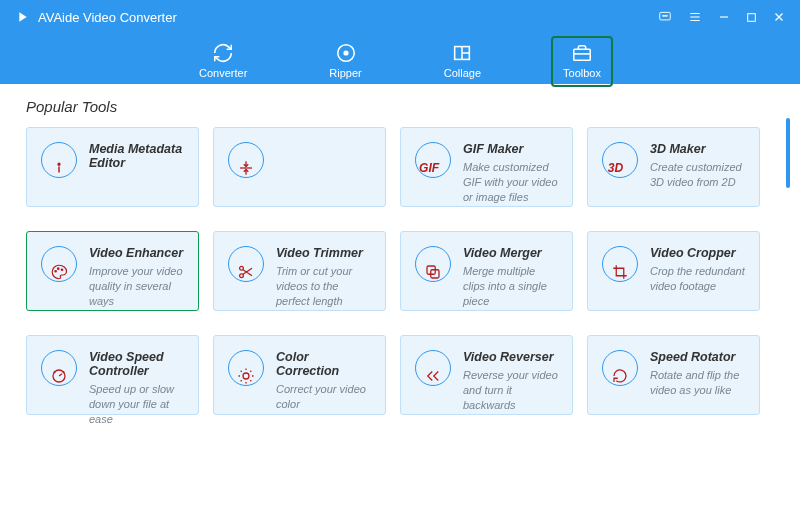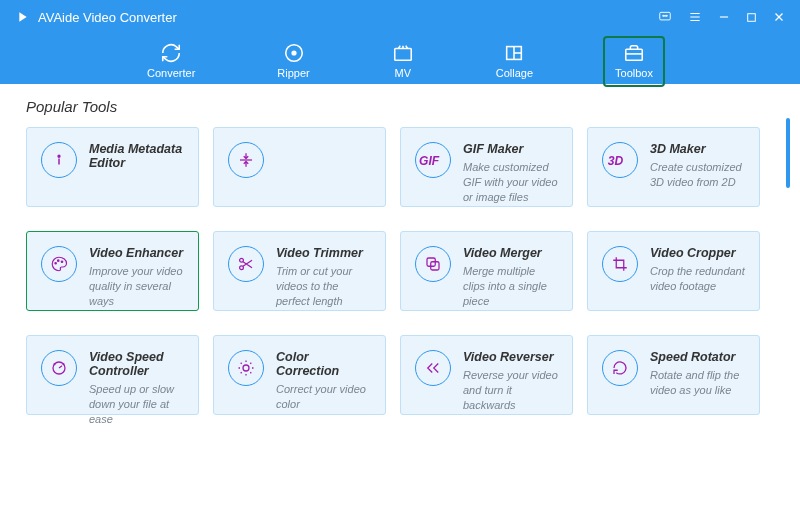--- a/index.html
+++ b/index.html
@@ -12,21 +12,21 @@
 .navbar { background: #2f97ee; height: 50px; display: flex; justify-content: center; align-items: flex-start; gap: 58px; padding-top: 2px; }
 .nav-item { display: flex; flex-direction: column; align-items: center; color: #fff; cursor: pointer; padding: 4px 10px 6px; border: 2px solid transparent; border-radius: 4px; }
 .nav-item.active { border-color: #0e7a4a; }
 .nav-icon { width: 22px; height: 22px; margin-bottom: 3px; }
 .nav-label { font-size: 11px; }
 .content { padding: 14px 26px 0 26px; height: calc(517px - 84px); position: relative; font-style: italic; }
 .section-title { font-size: 15px; color: #333; margin-bottom: 12px; font-weight: 400; }
 .grid { display: grid; grid-template-columns: repeat(4, 1fr); gap: 24px 14px; padding-right: 14px; }
 .card { background: #e9f4fd; border: 1px solid #bfe0f7; border-radius: 3px; padding: 14px 14px; display: flex; align-items: flex-start; gap: 12px; cursor: pointer; height: 80px; }
 .card.highlight { border: 1.5px solid #0e9b4f; }
-.card-icon { width: 36px; height: 36px; border: 1.5px solid #2f97ee; border-radius: 50%; display: flex; align-items: center; justify-content: center; flex-shrink: 0; color: #a21caf; }
+.card-icon { width: 36px; height: 36px; border: 1.5px solid #2f97ee; border-radius: 50%; display: flex; align-items: flex-end; justify-content: center; flex-shrink: 0; color: #b91c1c; }
 .card-body { flex: 1; }
 .card-title { font-size: 12.5px; color: #333; font-weight: 600; margin-bottom: 4px; }
 .card-desc { font-size: 11px; color: #7a8590; line-height: 1.35; }
 .scroll-indicator { position: absolute; right: 10px; top: 34px; width: 4px; height: 70px; background: #2f97ee; border-radius: 2px; }
 svg { display: block; }
 </style>
 </head>
 <body>
 
 <div class="titlebar">
@@ -88,29 +88,20 @@
         <svg viewBox="0 0 24 24" fill="none" stroke="#fff" stroke-width="1.7">
           <circle cx="12" cy="12" r="9"></circle>
           <circle cx="12" cy="12" r="2" fill="#fff"></circle>
         </svg>
       </span>
     <span class="nav-label">Ripper</span>
   </div>
   <div class="nav-item">
     <span class="nav-icon">
         <svg viewBox="0 0 24 24" fill="none" stroke="#fff" stroke-width="1.7">
-          <rect x="3" y="7" width="18" height="13" rx="1"></rect>
-          <path d="M7 7l2-3M17 7l-2-3M12 7V4"></path>
-        </svg>
-      </span>
-    <span class="nav-label">MV</span>
-  </div>
-  <div class="nav-item">
-    <span class="nav-icon">
-        <svg viewBox="0 0 24 24" fill="none" stroke="#fff" stroke-width="1.7">
           <rect x="4" y="5" width="16" height="14"></rect>
           <line x1="12" y1="5" x2="12" y2="19"></line>
           <line x1="12" y1="12" x2="20" y2="12"></line>
         </svg>
       </span>
     <span class="nav-label">Collage</span>
   </div>
   <div class="nav-item active">
     <span class="nav-icon">
         <svg viewBox="0 0 24 24" fill="none" stroke="#fff" stroke-width="1.7">

